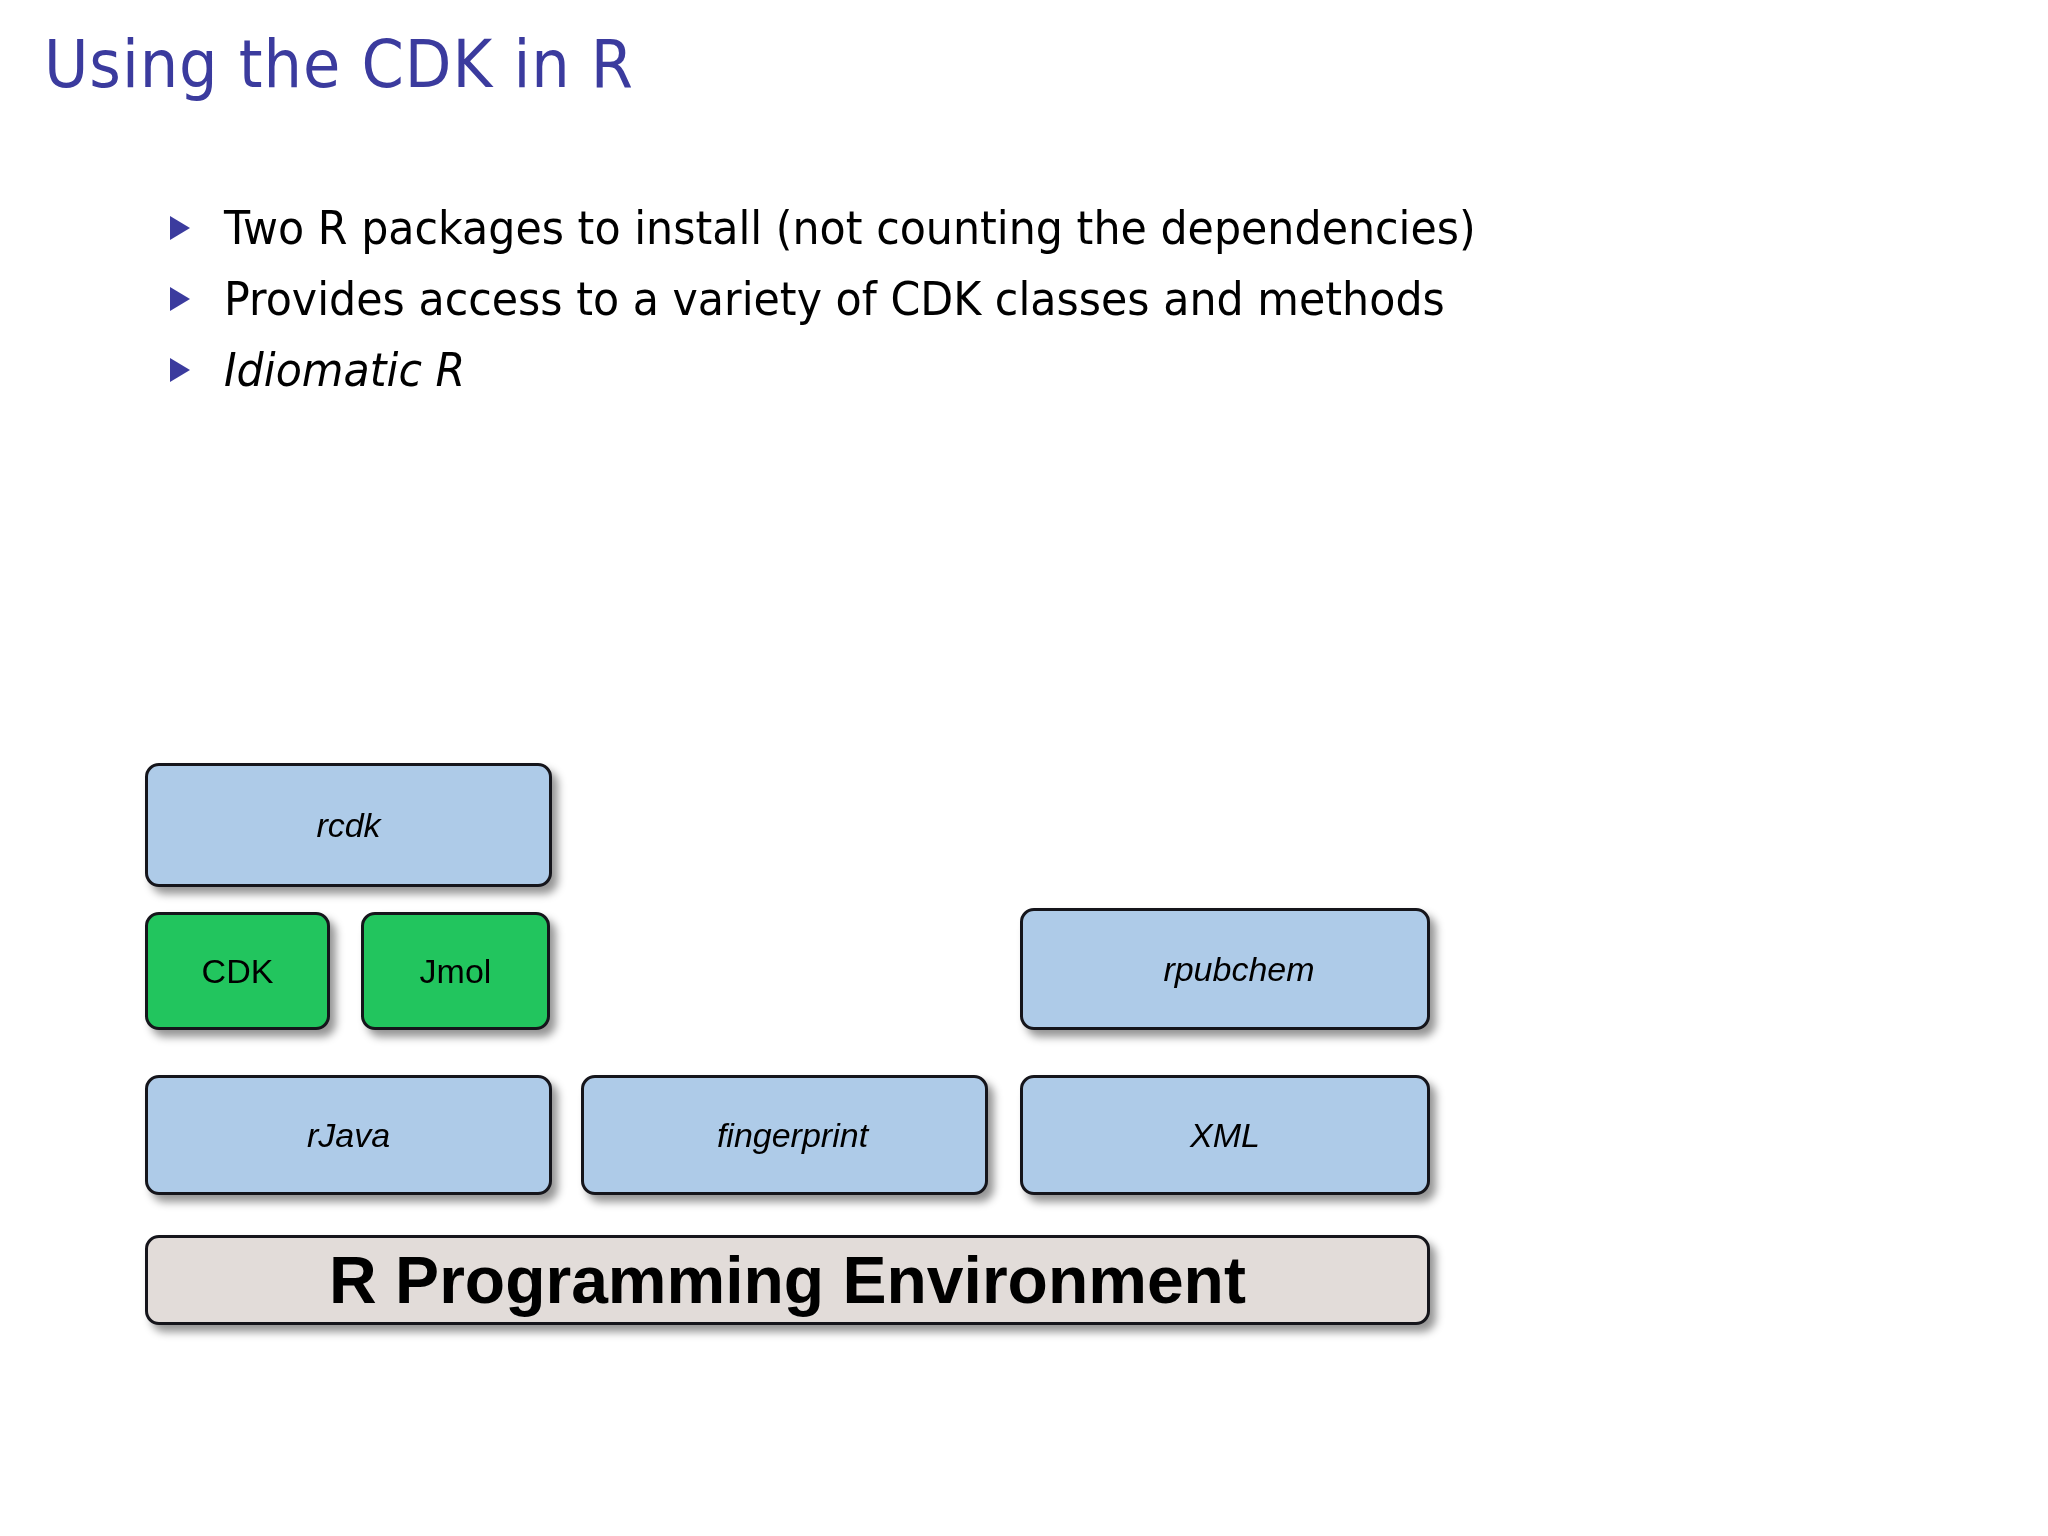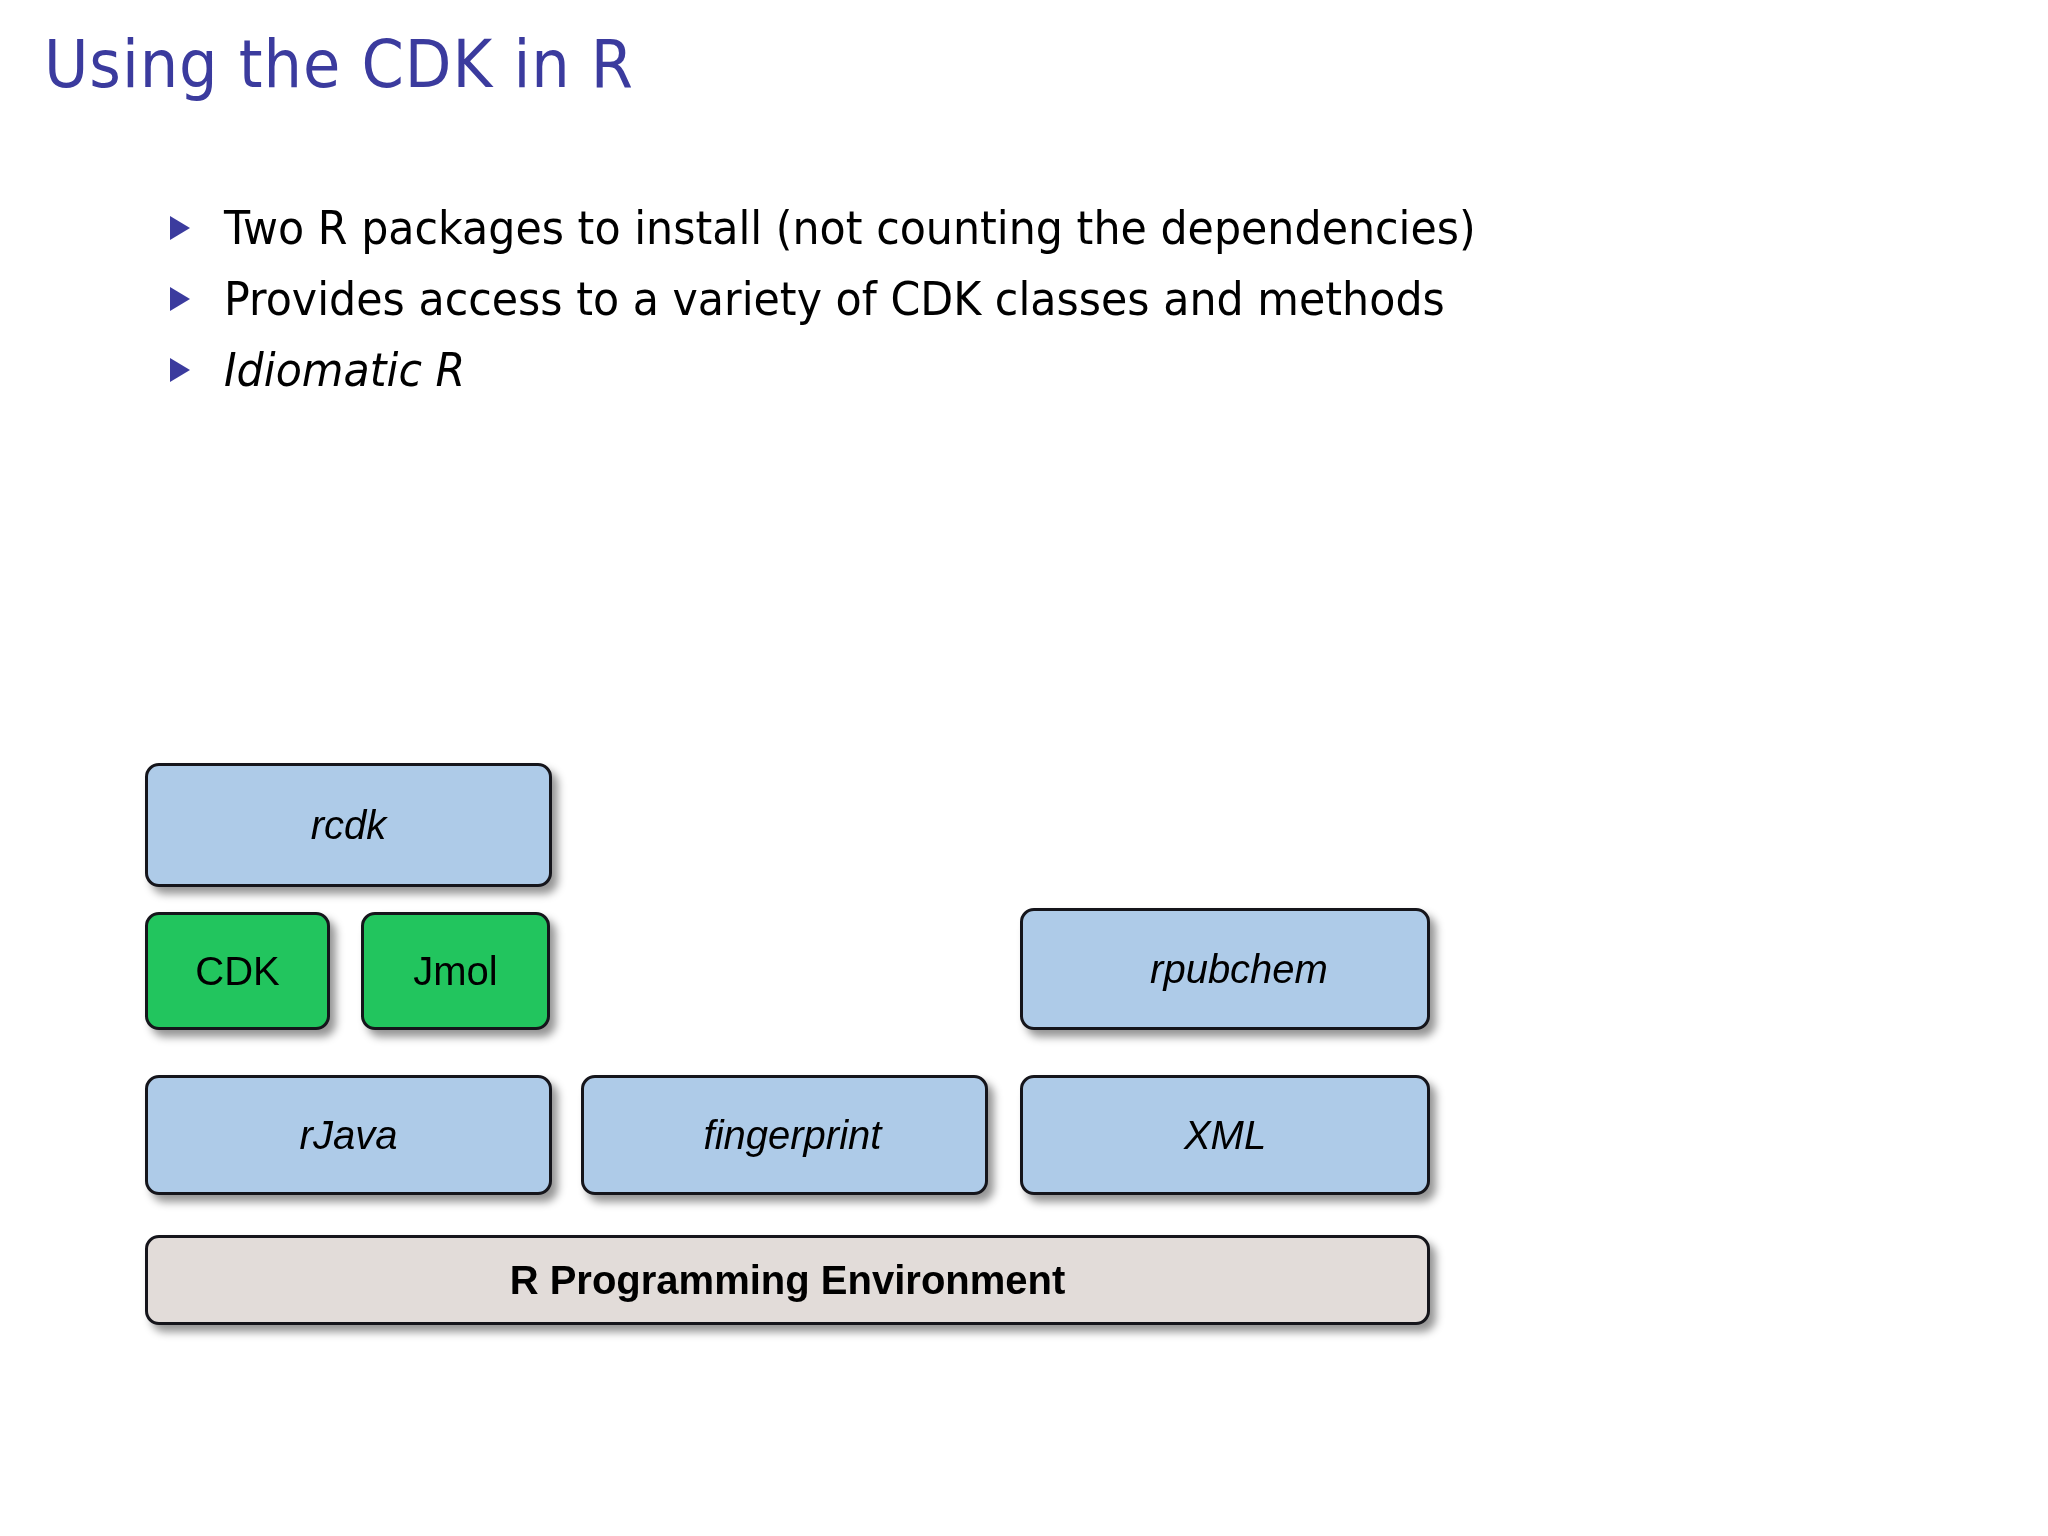--- a/index.html
+++ b/index.html
@@ -86,31 +86,31 @@
     border: 3px solid #15151b;
     border-radius: 14px;
     display: flex;
     align-items: center;
     justify-content: center;
     box-shadow: 6px 7px 9px rgba(0,0,0,0.42);
     pointer-events: auto;
   }
   .box-label {
     font-family: "Liberation Sans", sans-serif;
-    font-size: 40px;
+    font-size: 34px;
     color: #000000;
     white-space: nowrap;
     line-height: 1;
   }
   .box.blue   { background: #aecbe8; }
   .box.yellow { background: #22c55e; }
   .box.gray   { background: #e2dcd9; }
   .label-italic { font-style: italic; }
   .label-plain  { font-style: normal; }
-  .label-bold   { font-weight: bold; font-style: normal; font-size: 40px; }
+  .label-bold   { font-weight: bold; font-style: normal; font-size: 66px; }
 
   
   #box-rcdk       { left: 145px;  top: 763px;  width: 407px; height: 124px; }
   #box-cdk        { left: 145px;  top: 912px;  width: 185px; height: 118px; }
   #box-jmol       { left: 361px;  top: 912px;  width: 189px; height: 118px; }
   #box-rpubchem   { left: 1020px; top: 908px;  width: 410px; height: 122px; padding-left: 28px; }
   #box-rjava      { left: 145px;  top: 1075px; width: 407px; height: 120px; }
   #box-fingerprint{ left: 581px;  top: 1075px; width: 407px; height: 120px; padding-left: 16px; }
   #box-xml        { left: 1020px; top: 1075px; width: 410px; height: 120px; }
   #box-renv       { left: 145px;  top: 1235px; width: 1285px; height: 90px; }

